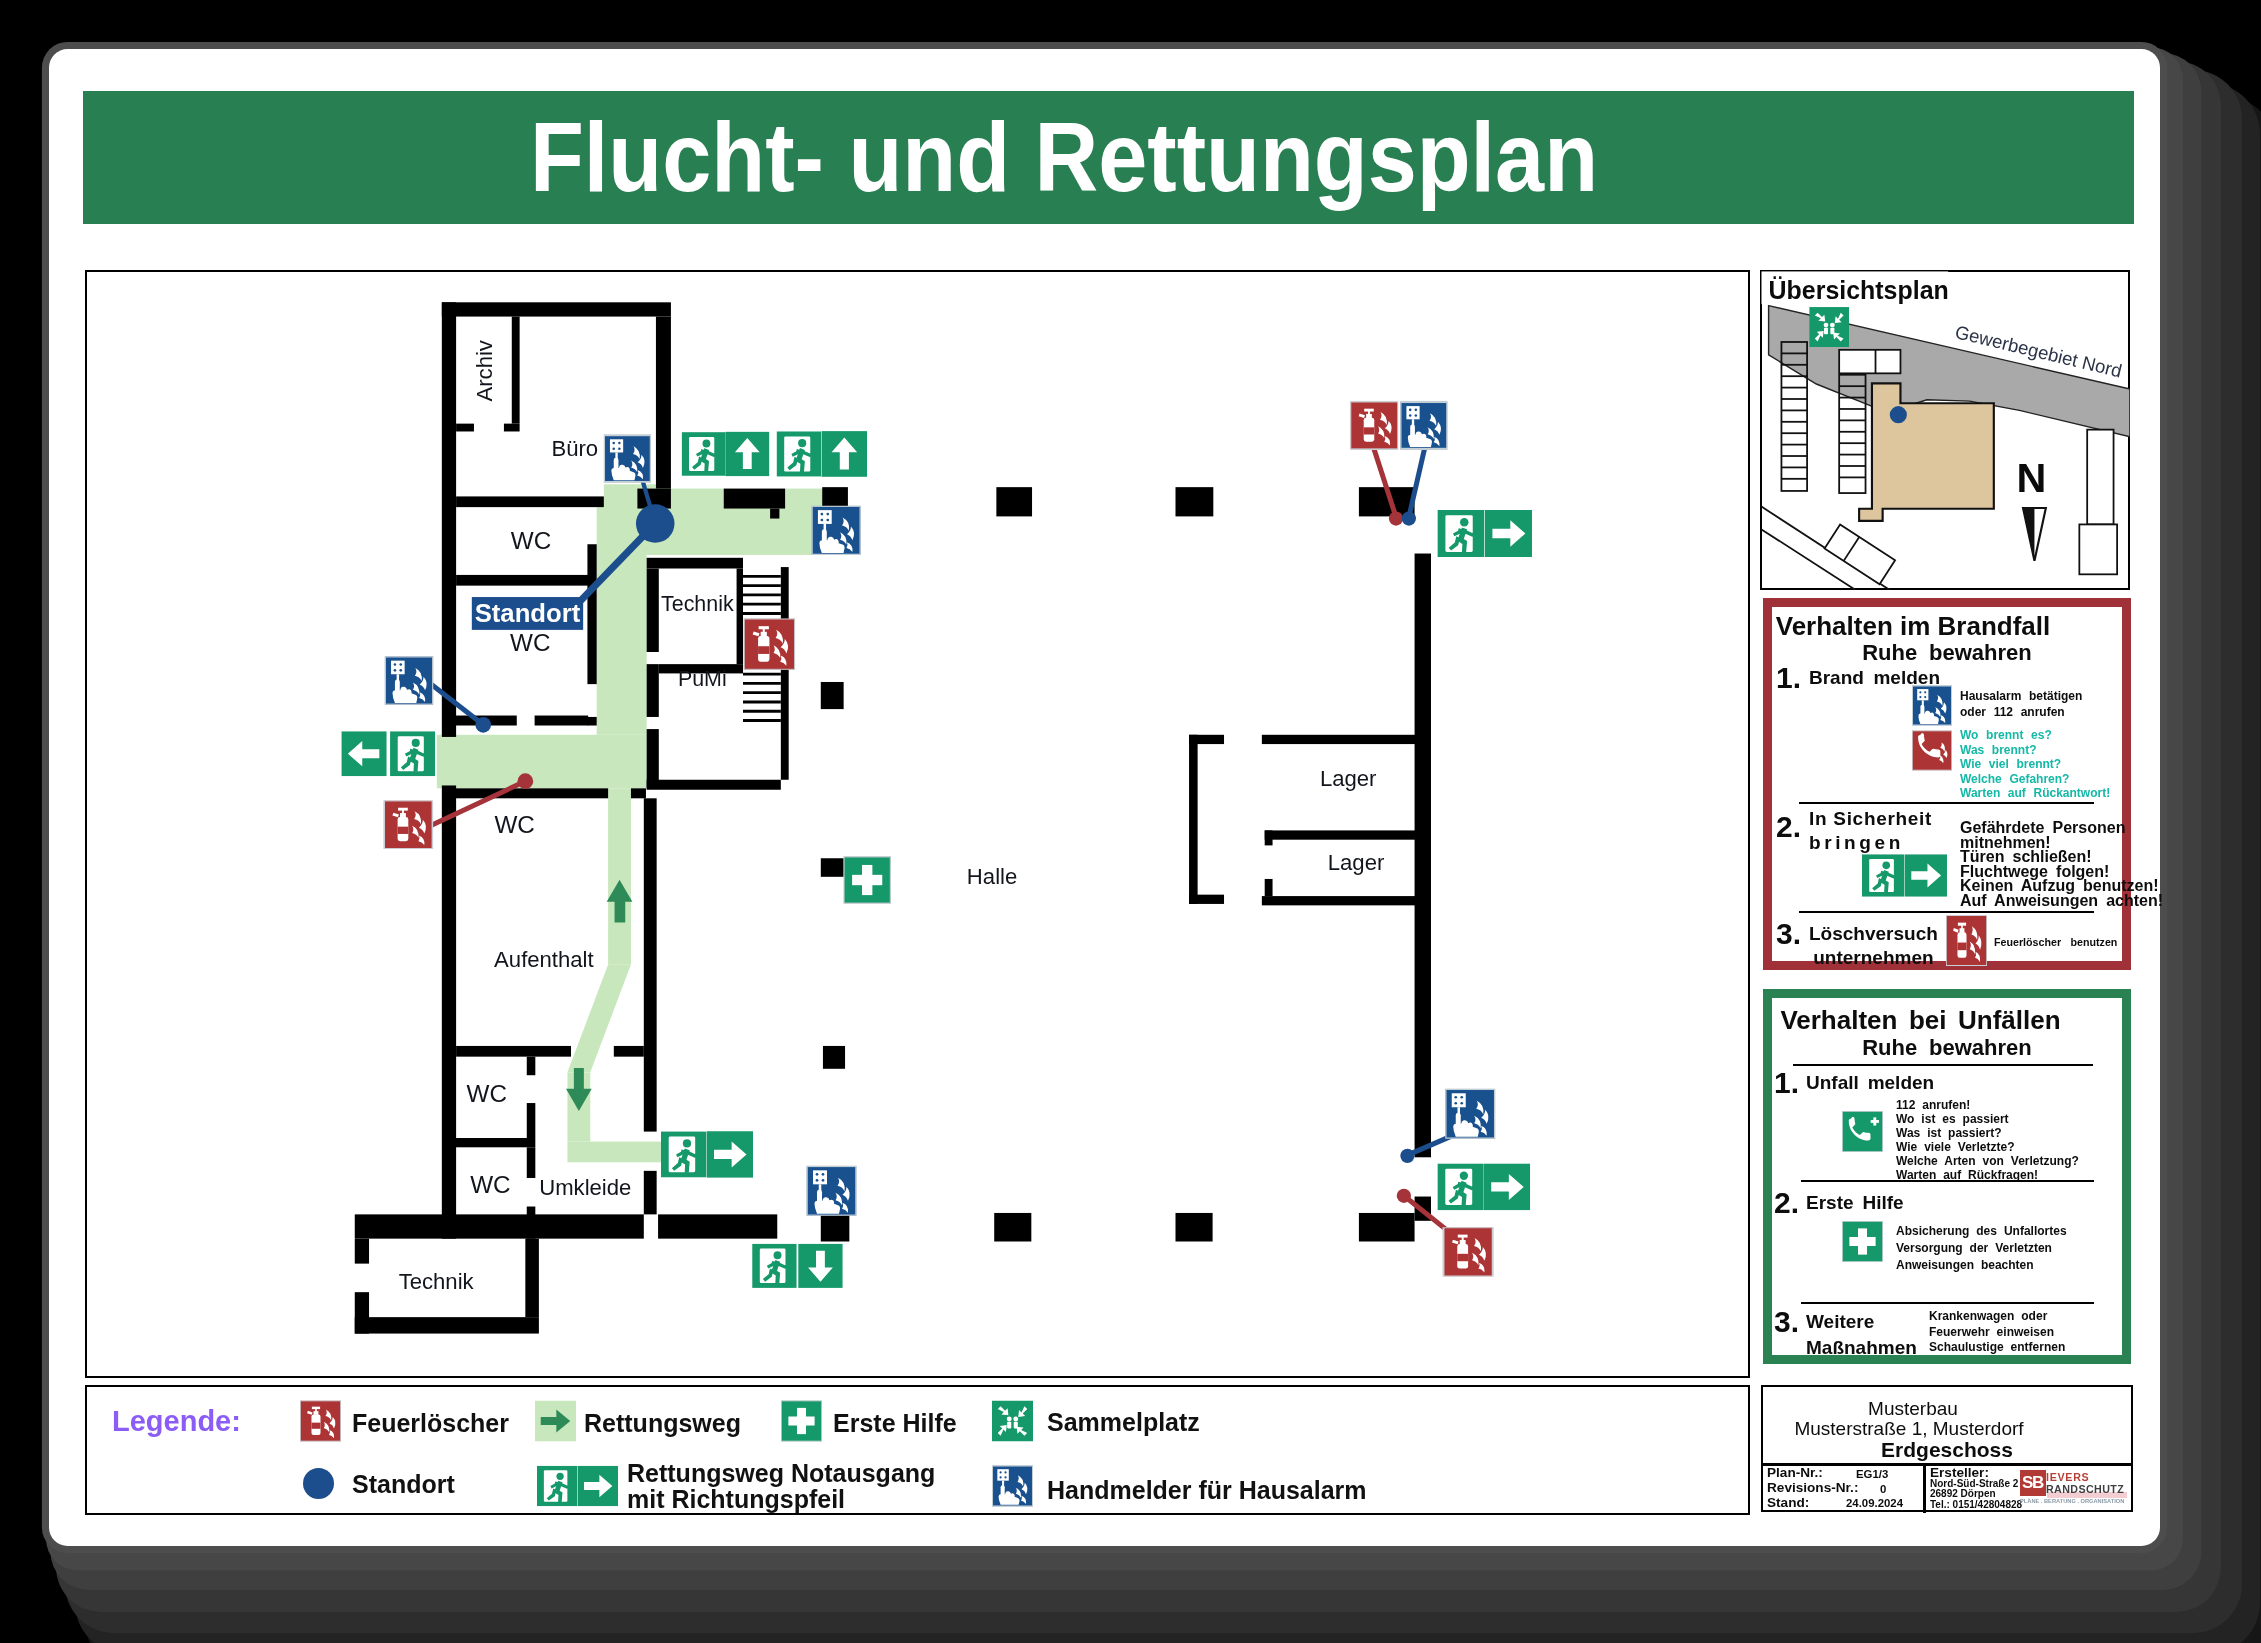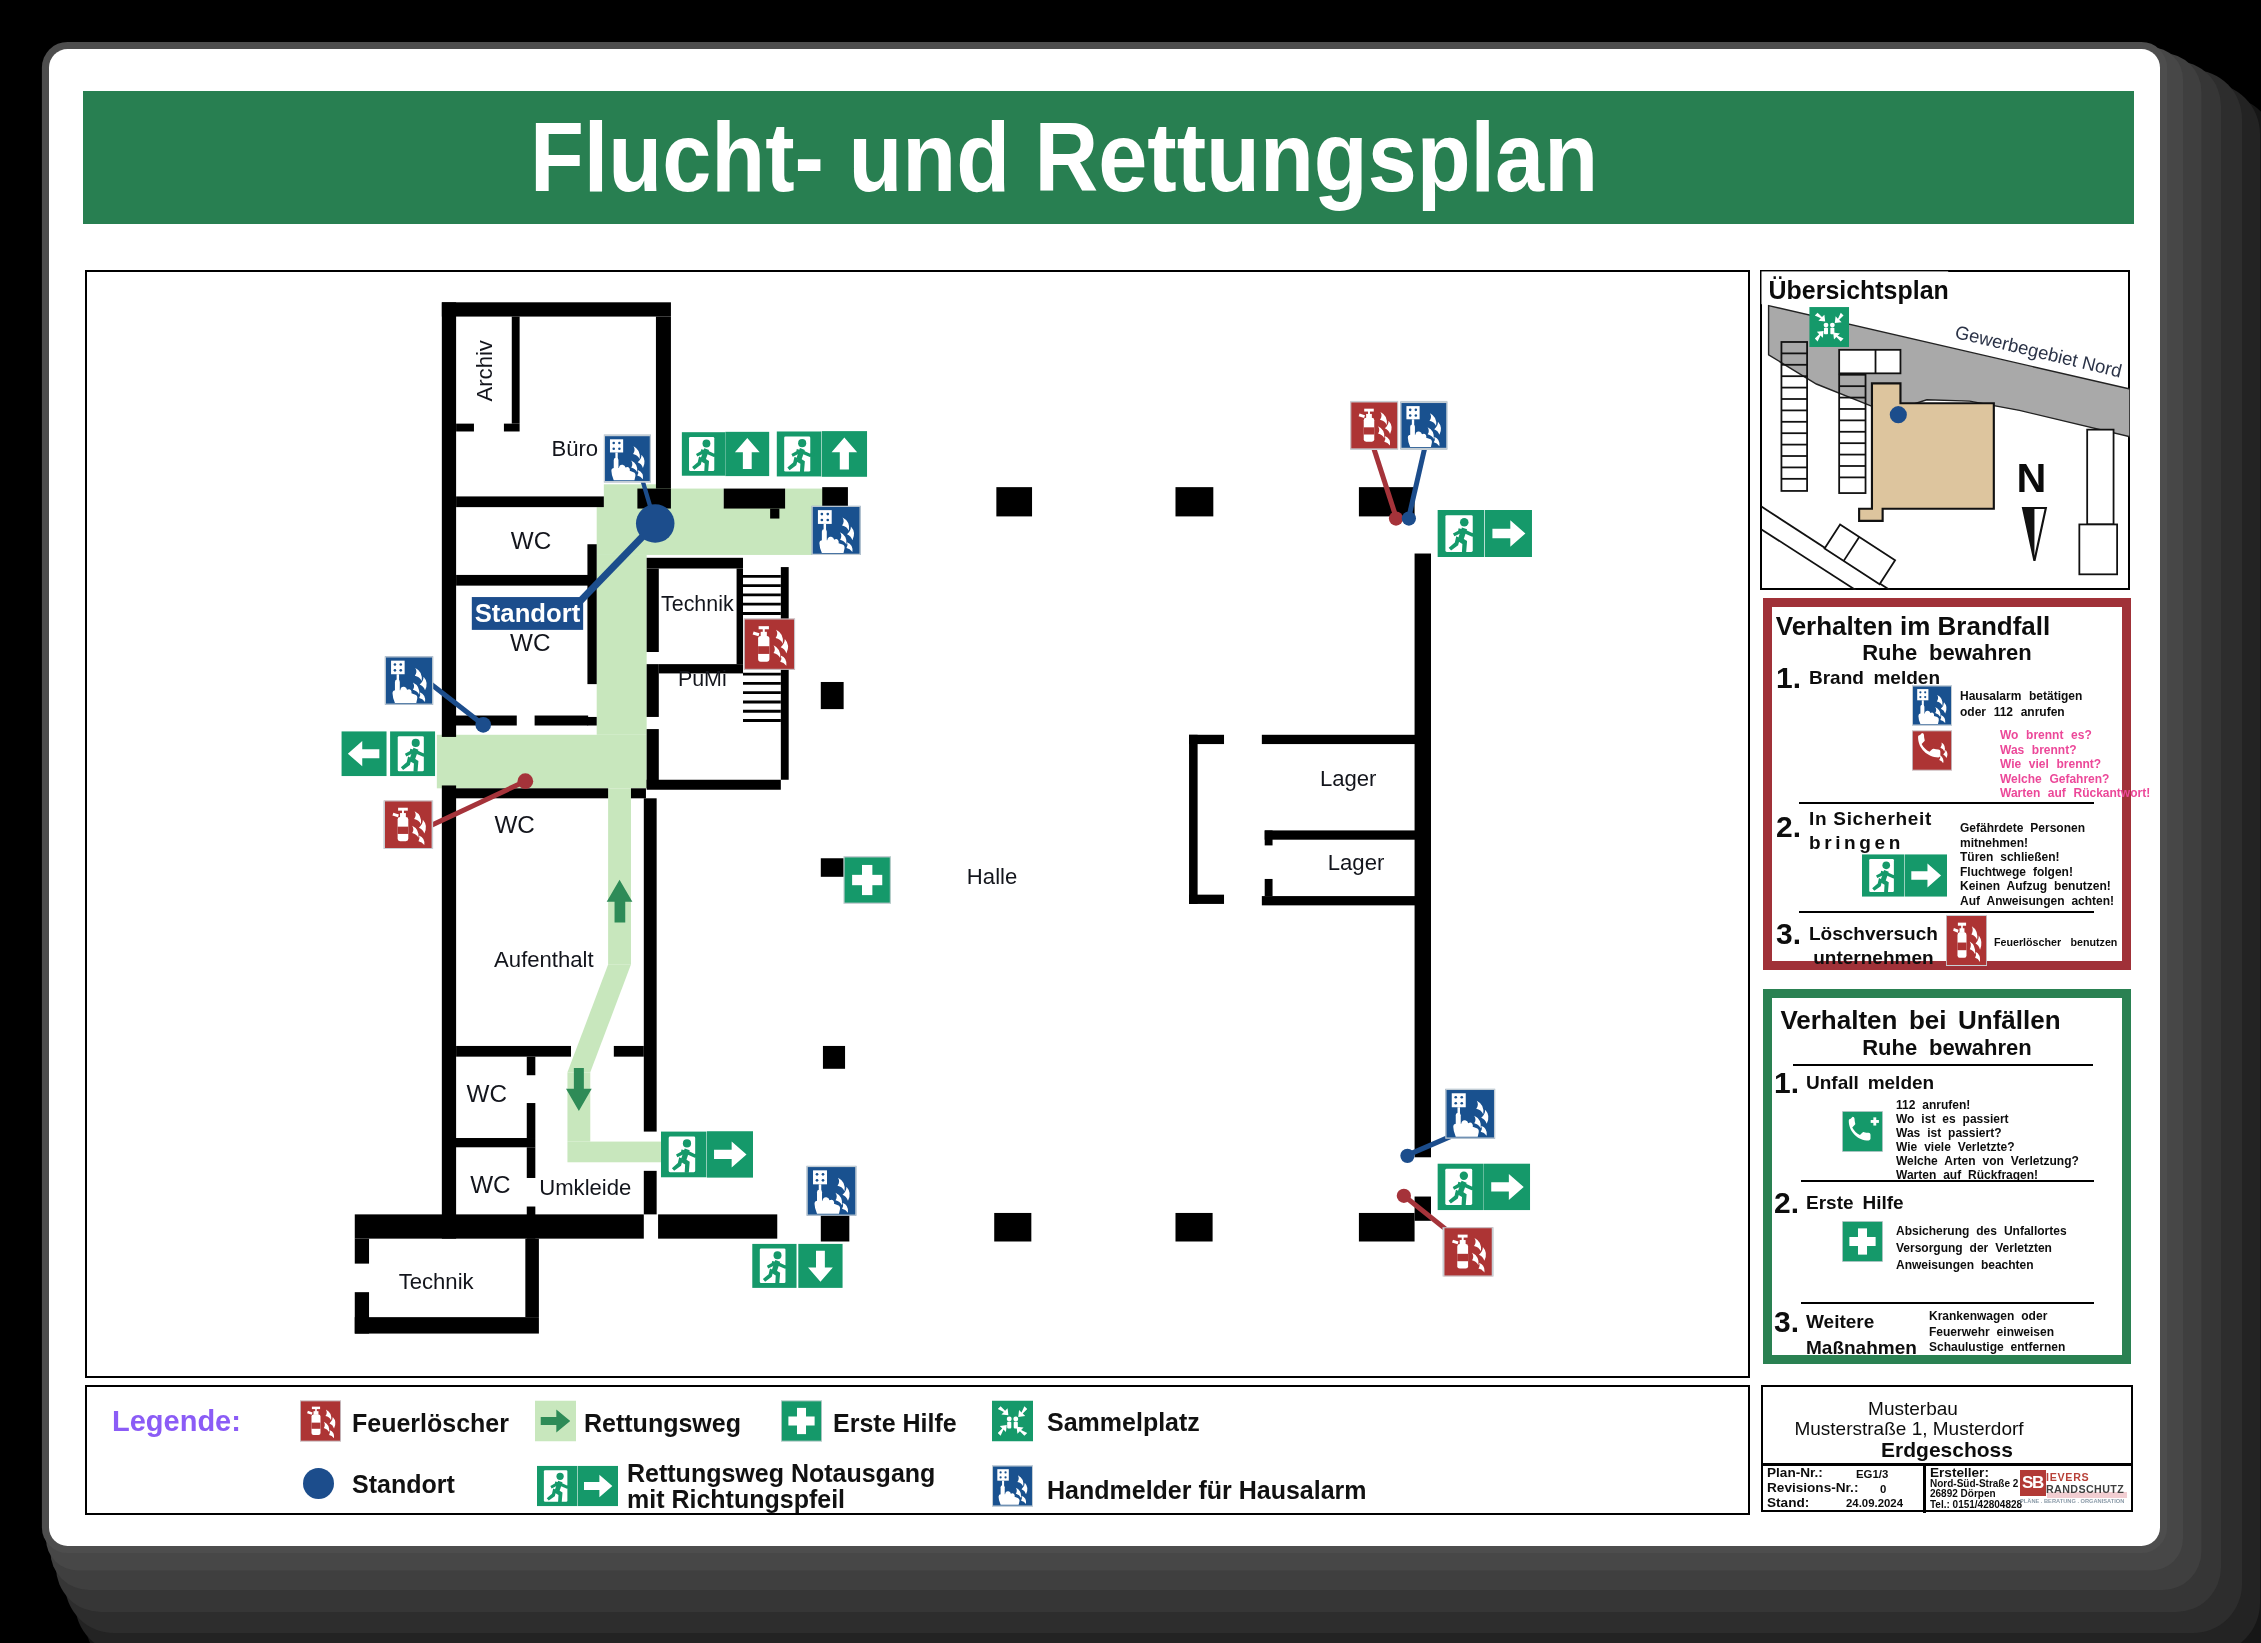--- a/index.html
+++ b/index.html
@@ -518,34 +518,34 @@
 <svg class="abs" style="left:1912px;top:685px" width="40" height="41" viewBox="0 0 100 100">
     <use href="#hm"></use>
   </svg>
 
 <div class="abs" style="left:1960px;top:688px;font-size:12px;font-weight:bold;color:#0d0d0d;line-height:16.4px;word-spacing:4.3px;">Hausalarm betätigen<br>oder 112 anrufen</div>
 
 <svg class="abs" style="left:1912px;top:729px" width="40" height="43" viewBox="0 0 100 100">
     <use href="#phf"></use>
   </svg>
 
-<div class="abs" style="left:1960px;top:728px;font-size:12px;font-weight:bold;color:#ec4899;line-height:14.6px;word-spacing:4.3px;margin-left:40px;">Wo brennt es?<br>Was brennt?<br>Wie viel brennt?<br>Welche Gefahren?<br>Warten auf Rückantwort!</div>
+<div class="abs" style="left:1960px;top:728px;font-size:12px;font-weight:bold;color:#14b8a6;line-height:14.6px;word-spacing:4.3px;">Wo brennt es?<br>Was brennt?<br>Wie viel brennt?<br>Welche Gefahren?<br>Warten auf Rückantwort!</div>
 
 <div class="abs" style="left:1799px;top:802px;width:295px;height:2.1px;background:#000;"></div>
 
 <div class="abs" style="left:1776px;top:810px;font-size:30px;font-weight:bold;color:#0d0d0d;">2.</div>
 
 <div class="abs" style="left:1809px;top:807px;font-size:19px;font-weight:bold;color:#0d0d0d;line-height:24px;letter-spacing:0.7px;">In Sicherheit<br><span style="letter-spacing:3.6px;">bringen</span></div>
 
 <svg class="abs" style="left:1862px;top:853px" width="85" height="45" viewBox="0 0 200 100">
     <use href="#exman" width="100" height="100"></use>
     <use href="#exarrR" x="100" width="100" height="100"></use>
   </svg>
 
-<div class="abs" style="left:1960px;top:821px;font-size:12px;font-weight:bold;color:#0d0d0d;line-height:14.6px;word-spacing:3.6px;">Gefährdete Personen<br>mitnehmen!<br>Türen schließen!<br>Fluchtwege folgen!<br>Keinen Aufzug benutzen!<br>Auf Anweisungen achten!</div>
+<div class="abs" style="left:1960px;top:821px;font-size:16px;font-weight:bold;color:#0d0d0d;line-height:14.6px;word-spacing:3.6px;">Gefährdete Personen<br>mitnehmen!<br>Türen schließen!<br>Fluchtwege folgen!<br>Keinen Aufzug benutzen!<br>Auf Anweisungen achten!</div>
 
 <div class="abs" style="left:1799px;top:911px;width:295px;height:2.1px;background:#000;"></div>
 
 <div class="abs" style="left:1776px;top:917px;font-size:30px;font-weight:bold;color:#0d0d0d;">3.</div>
 
 <div class="abs" style="left:1809px;top:922px;font-size:19px;font-weight:bold;color:#0d0d0d;line-height:23.6px;text-align:center;">Löschversuch<br>unternehmen</div>
 
 <svg class="abs" style="left:1946px;top:915px" width="41" height="51" viewBox="0 0 100 100" preserveAspectRatio="none">
     <use href="#ext"></use>
   </svg>

